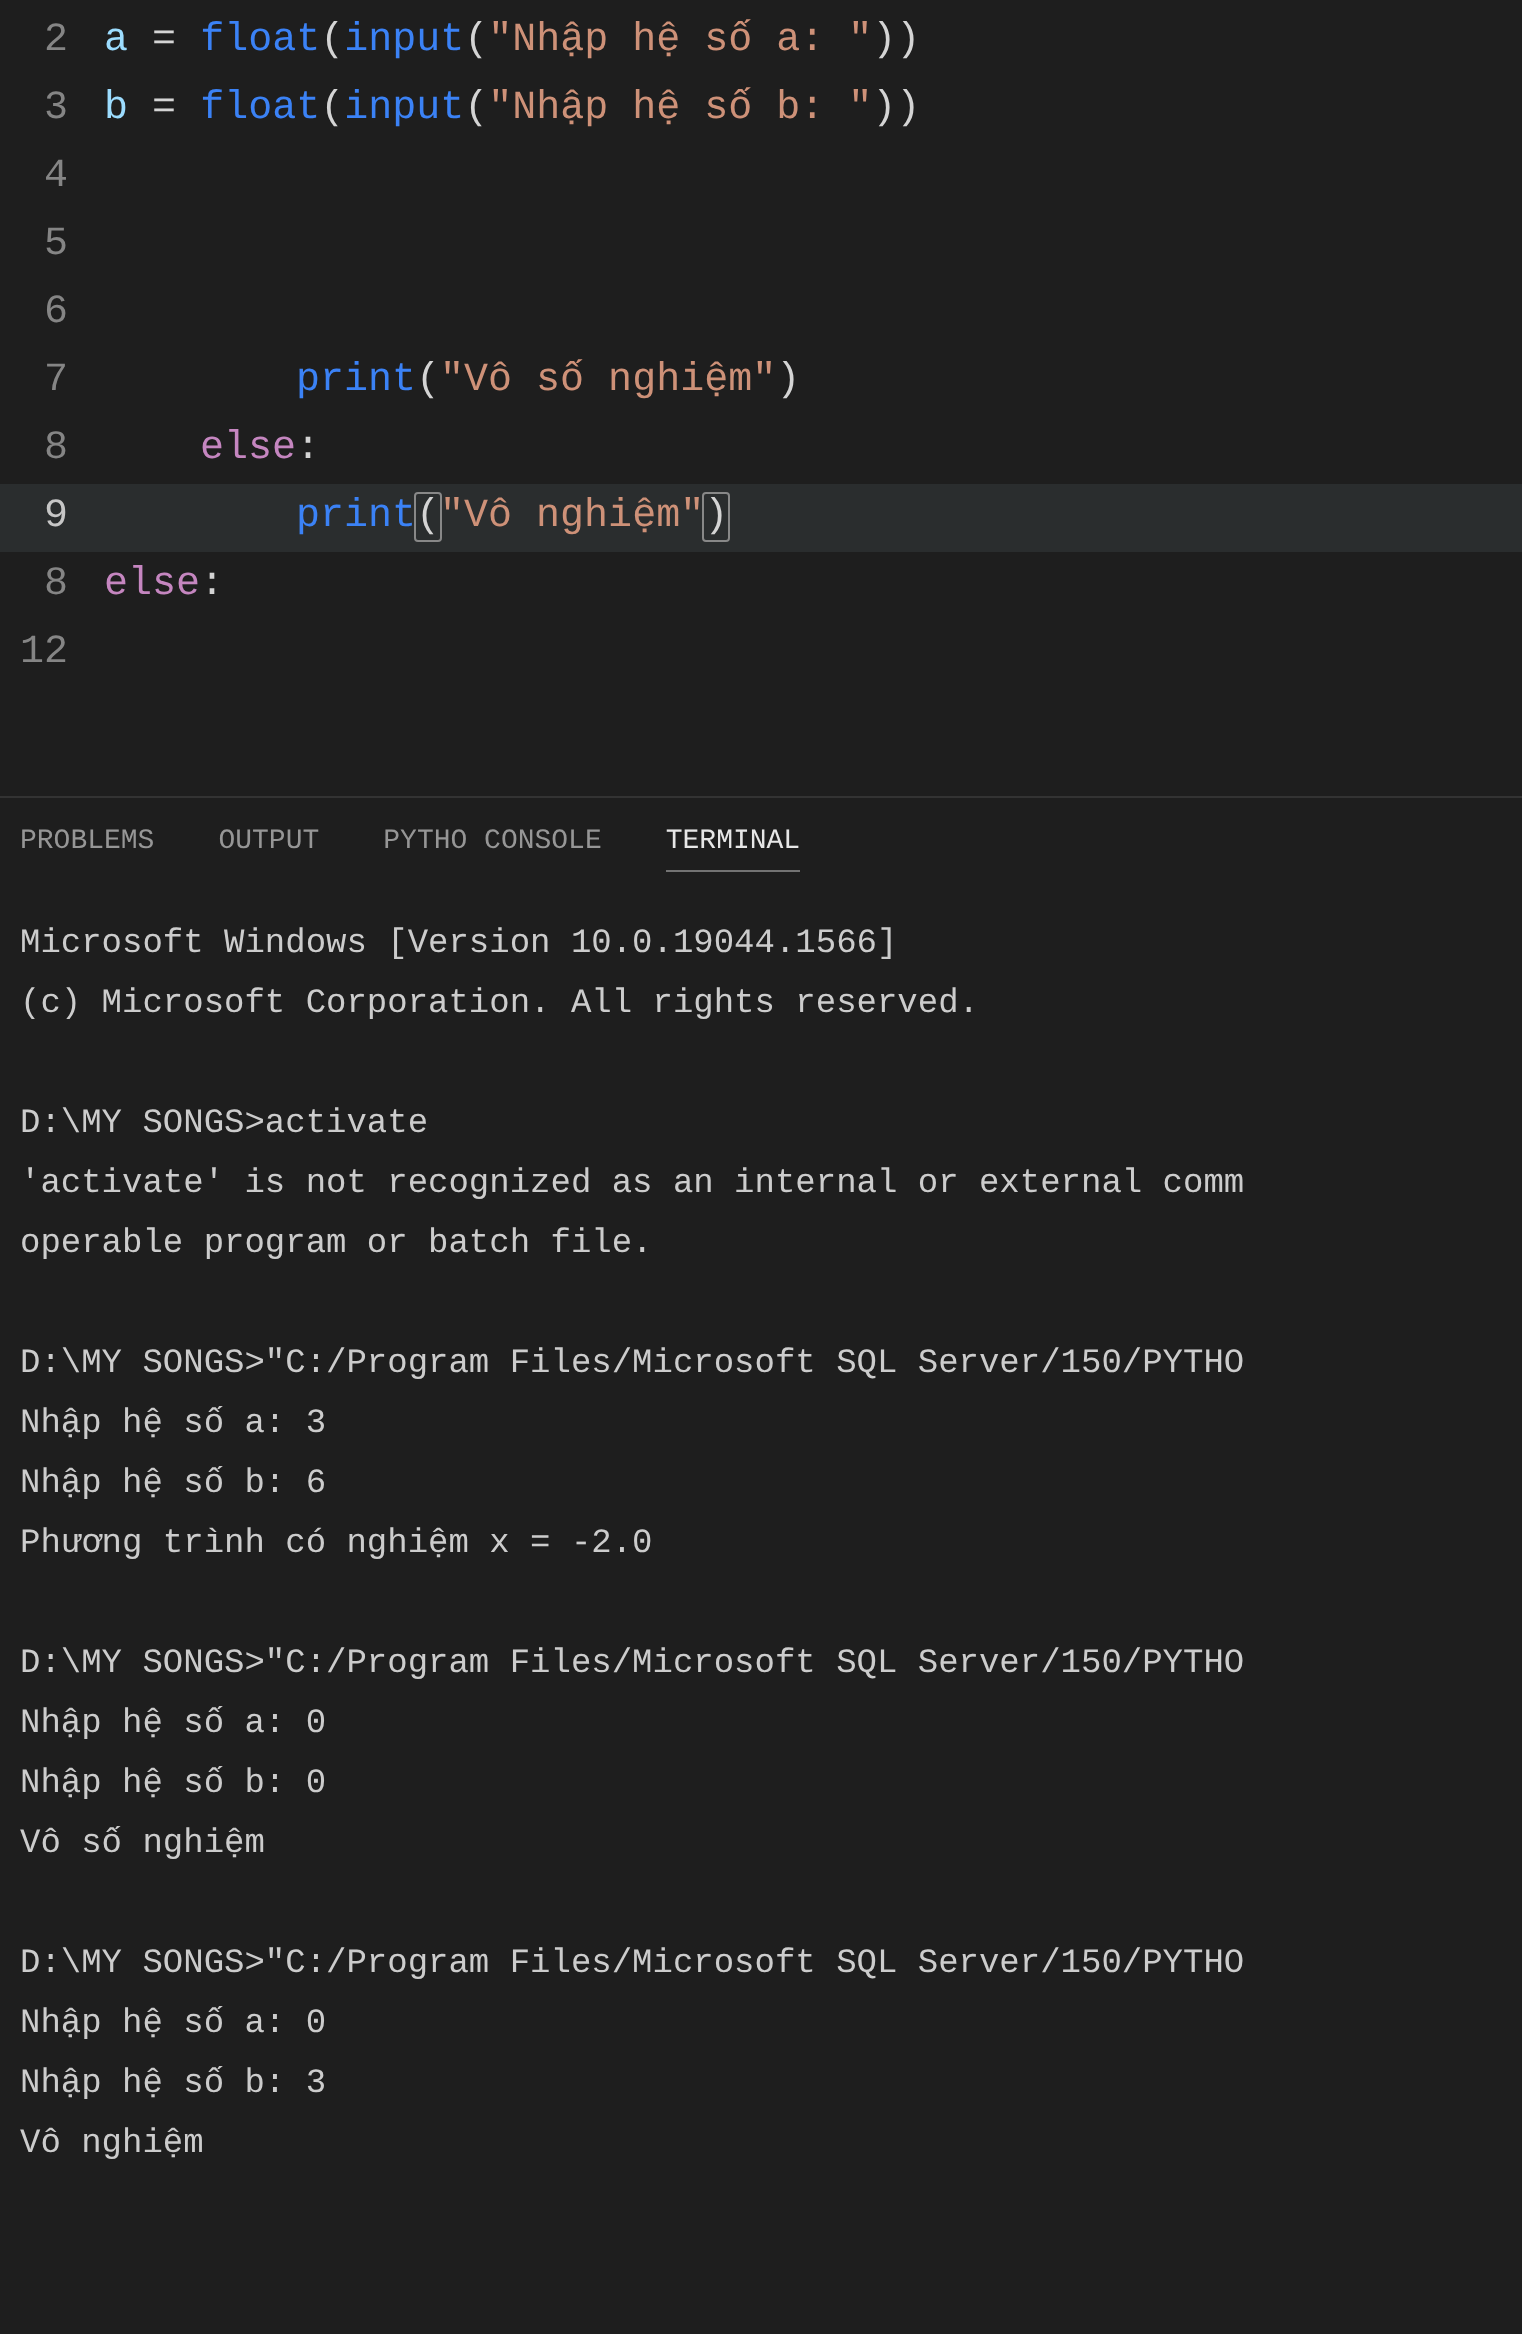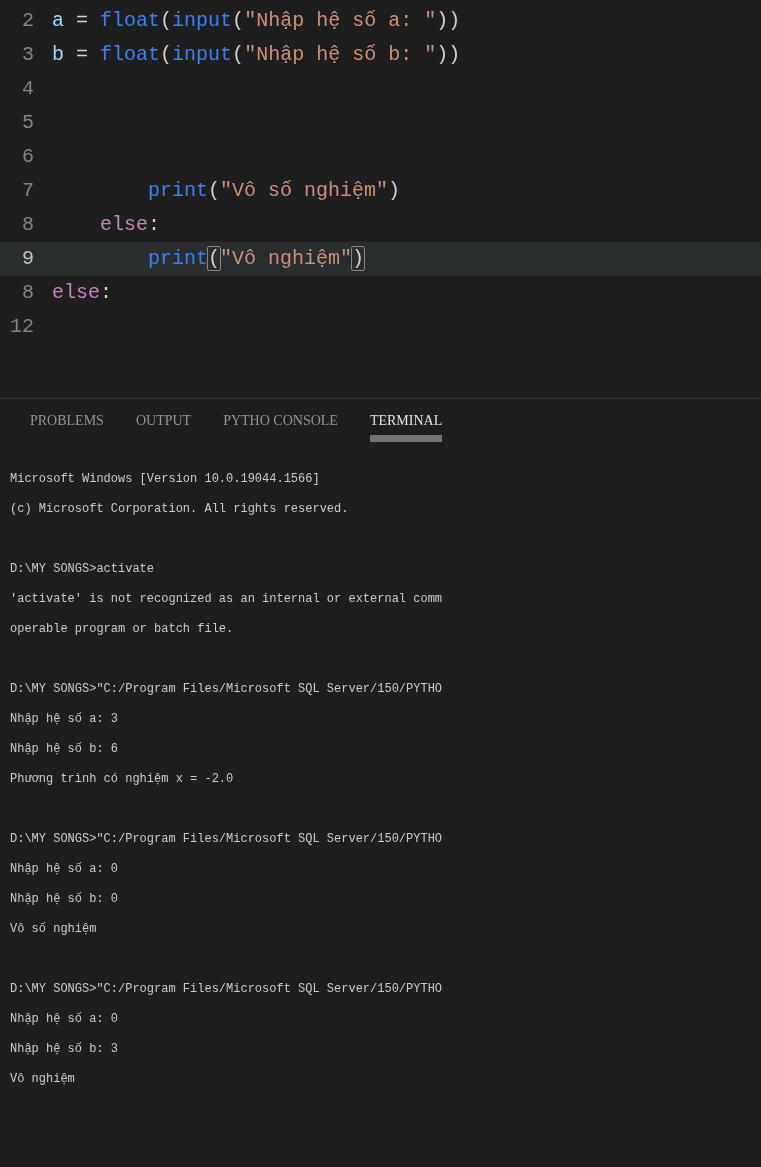--- a/index.html
+++ b/index.html
@@ -45,33 +45,32 @@
   .bracket-hl { color: #d4d4d4; border: 1px solid #888; border-radius: 2px; margin: 0 -1px; }
 
   .panel {
     margin-top: 50px;
     border-top: 1px solid #333;
   }
   .tabs {
     display: flex;
     gap: 32px;
     padding: 14px 10px;
-    font-family: Liberation Serif, serif;
+    font-family: Liberation Mono, monospace;
     font-size: 14px;
     color: #969696;
-    margin-left: 20px;
   }
   .tab { cursor: pointer; padding-bottom: 6px; }
   .tab.active {
     color: #e7e7e7;
-    border-bottom: 7px solid #737373;
+    border-bottom: 1px solid #737373;
   }
   .terminal {
     padding: 8px 10px;
-    font-size: 12px;
+    font-size: 17px;
     line-height: 30px;
     color: #cccccc;
     white-space: pre-wrap;
     overflow: hidden;
   }
   .terminal .line-t {
     white-space: pre;
     overflow: hidden;
   }
 </style>

